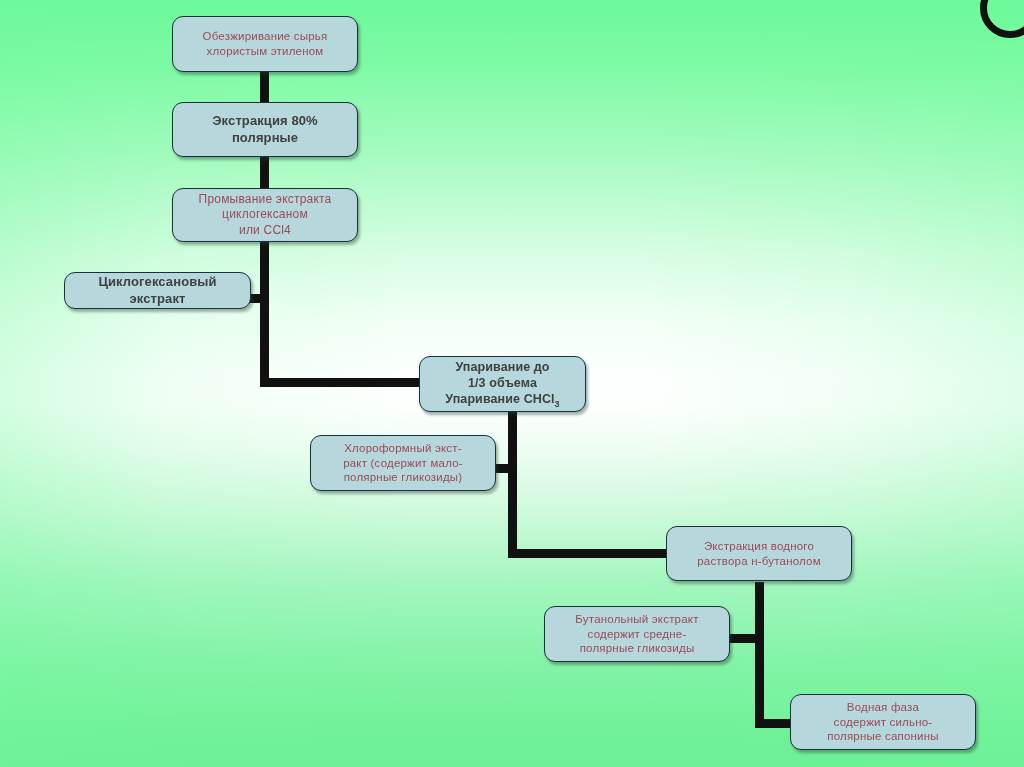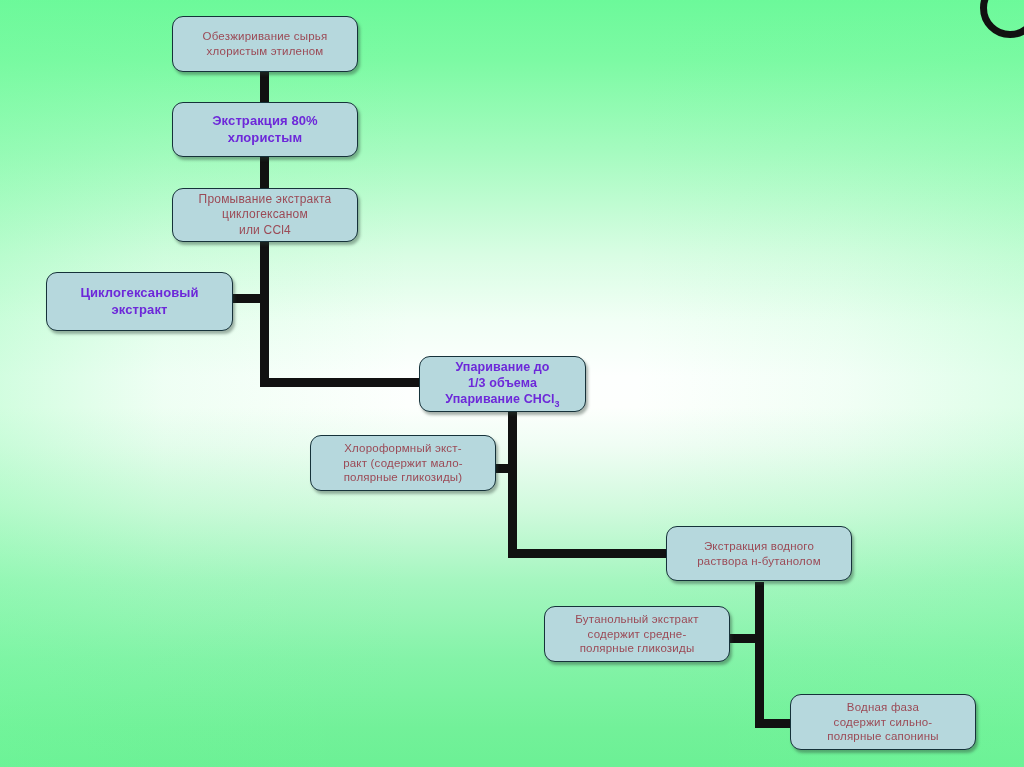--- a/index.html
+++ b/index.html
@@ -68,21 +68,21 @@
     align-items: center;
     justify-content: center;
     text-align: center;
     padding: 3px 6px;
     color: #8a1b2e;
     line-height: 1.28;
   }
   .node .txt { display: block; width: 100%; }
   .node.bold {
     font-weight: bold;
-    color: #6d28d9;
+    color: #404040;
     letter-spacing: .1px;
   }
   .node.plain {
     font-weight: normal;
     color: #9b4a56;
     letter-spacing: .2px;
   }
   .node .sub { font-size: 0.72em; vertical-align: sub; }
 
   
@@ -129,33 +129,33 @@
   <div class="node plain" style="left:172px; top:16px; width:186px; height:56px; font-size:11.5px;">
     <span class="txt">
       <span>Обезжиривание сырья</span><br>
       <span>хлористым этиленом</span>
     </span>
   </div>
 
   <div class="node bold" style="left:172px; top:102px; width:186px; height:55px; font-size:13px;">
     <span class="txt">
       <span>Экстракция 80%</span><br>
-      <span>хлористым</span>
+      <span>полярные</span>
     </span>
   </div>
 
   <div class="node plain" style="left:172px; top:188px; width:186px; height:54px; font-size:12px;">
     <span class="txt">
       <span>Промывание экстракта</span><br>
       <span>циклогексаном</span><br>
       <span>или CCl4</span>
     </span>
   </div>
 
-  <div class="node bold" style="left:46px; top:272px; width:187px; height:59px; font-size:13px;">
+  <div class="node bold" style="left:64px; top:272px; width:187px; height:37px; font-size:13px;">
     <span class="txt">
       <span>Циклогексановый</span><br>
       <span>экстракт</span>
     </span>
   </div>
 
   <div class="node bold" style="left:419px; top:356px; width:167px; height:56px; font-size:12.5px;">
     <span class="txt">
       <span>Упаривание до</span><br>
       <span>1/3 объема</span><br>

